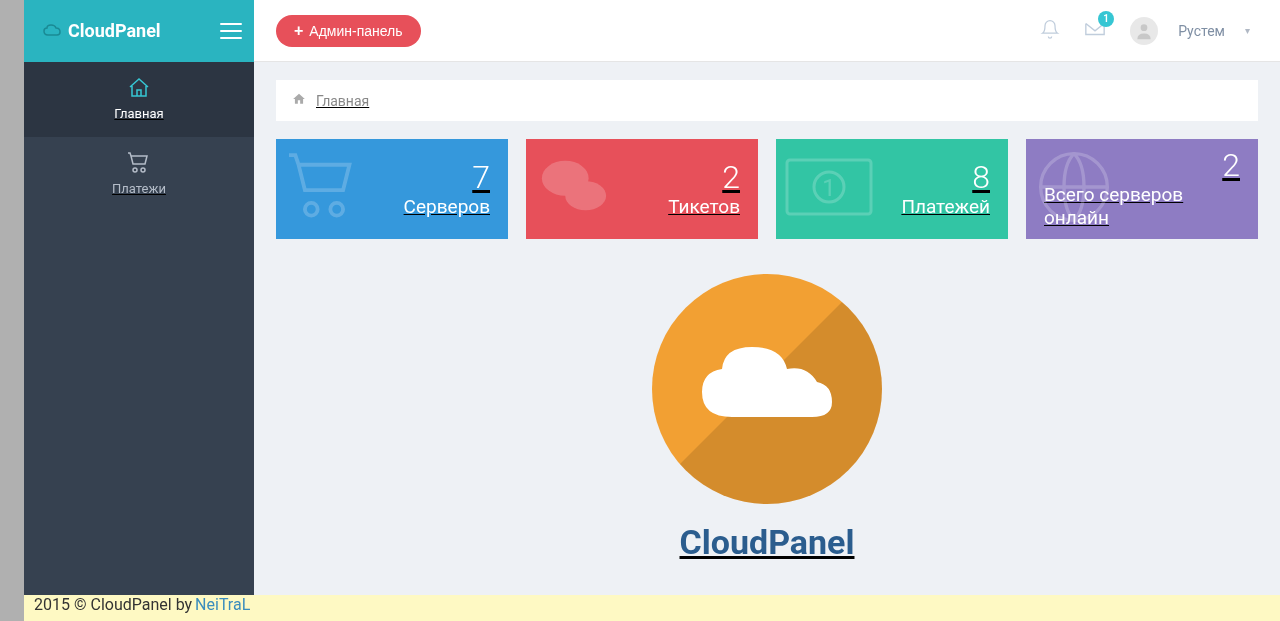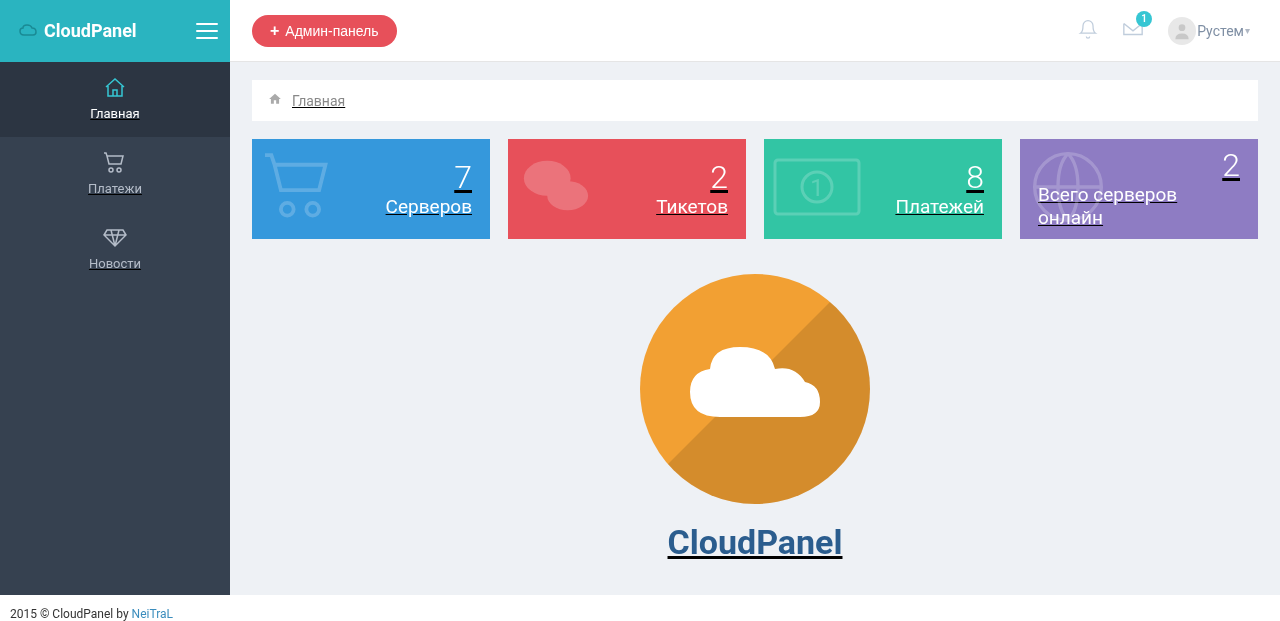--- a/index.html
+++ b/index.html
@@ -1,35 +1,35 @@
 <!DOCTYPE html>
 <html><head>
 <meta charset="utf-8">
 <style>
 * { margin: 0; padding: 0; box-sizing: border-box; }
 body { font-family: -apple-system, BlinkMacSystemFont, "Segoe UI", Roboto, Arial, sans-serif; background: #b0b0b0; width: 1280px; height: 621px; overflow: hidden; position: relative; }
 
-.app { display: flex; flex-direction: column; height: 100%; }
+.app { display: flex; flex-direction: column; height: 100%; margin-left: 24px; }
 
 
 .header { height: 62px; background: #fff; display: flex; align-items: center; border-bottom: 1px solid #e5e5e5; }
 .logo-area { width: 230px; height: 62px; background: #2ab4c0; display: flex; align-items: center; justify-content: space-between; padding: 0 12px 0 18px; }
 .logo { display: flex; align-items: center; gap: 6px; color: #fff; font-weight: 700; font-size: 18px; }
 .logo-mark { width: 20px; height: 16px; position: relative; }
 .logo-mark svg { display: block; }
 .hamburger { width: 22px; height: 16px; display: flex; flex-direction: column; justify-content: space-between; cursor: pointer; }
 .hamburger span { height: 2px; background: #fff; border-radius: 1px; }
 
 .admin-btn { margin-left: 22px; background: #e7505a; color: #fff; border: none; border-radius: 18px; padding: 8px 18px; font-size: 14px; display: flex; align-items: center; gap: 6px; cursor: pointer; }
 .admin-btn .plus { font-weight: 700; font-size: 16px; line-height: 1; }
 
 .header-right { margin-left: auto; display: flex; align-items: center; gap: 24px; padding-right: 30px; }
 .icon-btn { position: relative; color: #c0cddc; cursor: pointer; }
 .badge { position: absolute; top: -8px; right: -8px; background: #36c6d3; color: #fff; font-size: 10px; font-weight: 600; width: 16px; height: 16px; border-radius: 50%; display: flex; align-items: center; justify-content: center; }
-.user-area { display: flex; align-items: center; gap: 1px; color: #7f8fa4; font-size: 14px; cursor: pointer; }
+.user-area { display: flex; align-items: center; gap: 20px; color: #7f8fa4; font-size: 14px; cursor: pointer; }
 .avatar { width: 28px; height: 28px; border-radius: 50%; background: #e8e8e8; display: flex; align-items: center; justify-content: center; }
 .chevron { color: #b0b8c4; font-size: 10px; }
 
 
 .body { flex: 1; display: flex; min-height: 0; text-decoration: underline; }
 
 
 .sidebar { width: 230px; background: #364150; display: flex; flex-direction: column; }
 .nav-item { padding: 14px 10px 16px 10px; text-align: center; color: #b4bcc8; cursor: pointer; display: flex; flex-direction: column; align-items: center; gap: 6px; }
 .nav-item.active { background: #2c3542; color: #fff; }
@@ -52,21 +52,21 @@
 .c-green { background: #32c5a4; }
 .c-purple { background: #8e7cc3; }
 
 .logo-hero { flex: 1; display: flex; flex-direction: column; align-items: center; justify-content: center; gap: 18px; }
 .logo-circle { width: 230px; height: 230px; border-radius: 50%; background: #f2a033; position: relative; overflow: hidden; display: flex; align-items: center; justify-content: center; }
 .logo-shadow { position: absolute; width: 280px; height: 280px; background: rgba(0,0,0,0.12); transform: rotate(45deg); top: 58px; left: 78px; }
 .cloud-shape { position: relative; z-index: 1; }
 .hero-title { color: #2b5d8e; font-size: 34px; font-weight: 700; }
 
 
-.footer { height: 26px; background: #ffffff; color: #333; font-size: 12px; display: flex; align-items: flex-end; padding: 0 10px; }
+.footer { height: 26px; background: #fef9c3; color: #333; font-size: 16px; display: flex; align-items: flex-start; padding: 0 10px; }
 .footer a { color: #3b8dbd; text-decoration: none; margin-left: 3px; }
 </style>
 </head>
 <body>
 
 <div class="app">
   <div class="header">
     <div class="logo-area">
       <div class="logo">
         <span class="logo-mark">
@@ -127,28 +127,20 @@
       <div class="nav-item">
         <span class="nav-icon">
           <svg width="24" height="22" viewBox="0 0 24 22" fill="none" stroke="currentColor" stroke-width="1.5">
               <path d="M4 4 H20 L18 12 H6 Z M4 4 L3 1 H1"></path>
               <circle cx="8" cy="18" r="2"></circle>
               <circle cx="16" cy="18" r="2"></circle>
             </svg>
         </span>
         <span class="nav-label">Платежи</span>
       </div>
-      <div class="nav-item">
-        <span class="nav-icon">
-          <svg width="24" height="20" viewBox="0 0 24 20" fill="none" stroke="currentColor" stroke-width="1.5">
-              <path d="M4 2 L20 2 L23 7 L12 18 L1 7 Z M1 7 H23 M8 2 L12 18 M16 2 L12 18"></path>
-            </svg>
-        </span>
-        <span class="nav-label">Новости</span>
-      </div>
     </div>
 
     <div class="main">
       <div class="breadcrumb">
         <span class="home-icon">
           <svg width="14" height="14" viewBox="0 0 24 24" fill="currentColor">
               <path d="M12 3 L2 12 H5 V20 H10 V14 H14 V20 H19 V12 H22 Z"></path>
             </svg>
         </span>
         <span>Главная</span>

